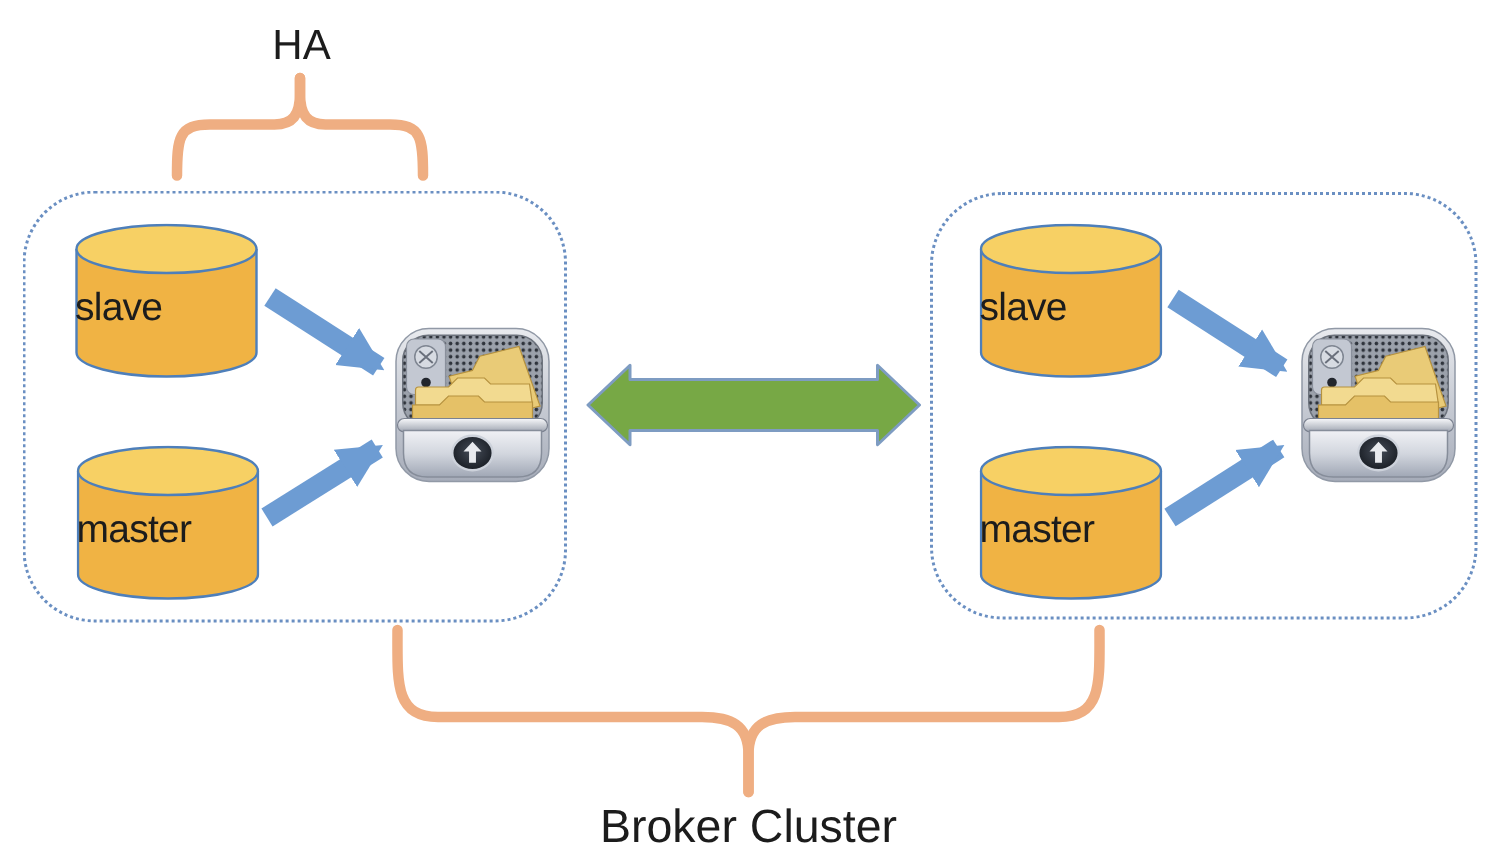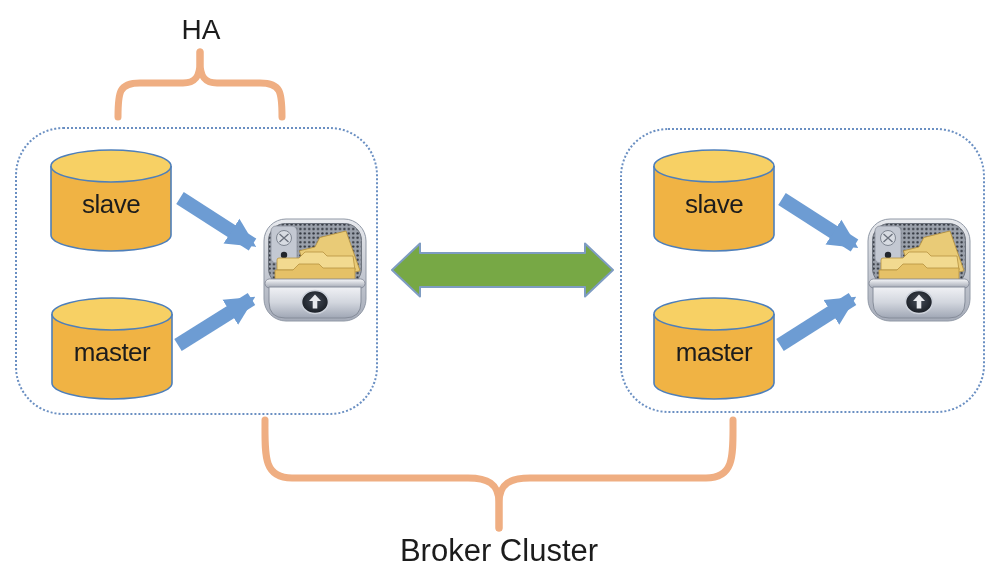--- a/index.html
+++ b/index.html
@@ -9,21 +9,21 @@
   }
   html,body{margin:0;padding:0;}
   body{background:#e8e8e8;font-family:"Liberation Sans","DejaVu Sans",sans-serif;}
   .canvas{position:relative;width:1000px;height:576px;background:var(--background);overflow:hidden;}
   .overlay{position:absolute;left:0;top:0;pointer-events:none;}
   .cluster{position:absolute;border:2px dotted var(--box-border);border-radius:48px;background:transparent;}
   .cluster.left{left:15px;top:127px;width:359px;height:284px;}
   .cluster.right{left:620px;top:128px;width:361px;height:281px;}
   .cyl{position:absolute;width:122px;height:103px;}
   .cyl svg{display:block;}
-  .cyl-label{position:absolute;left:0;right:0;top:40px;text-align:center;
+  .cyl-label{position:absolute;left:0;right:0;top:40px;
     font-size:26px;letter-spacing:-0.5px;color:var(--text);}
   .label{position:absolute;color:var(--text);white-space:nowrap;}
   .label.ha{left:201px;top:14px;transform:translateX(-50%);font-size:28px;}
   .label.bc{left:499px;top:533px;transform:translateX(-50%);font-size:31px;text-align:center;}
   .drawer{position:absolute;}
   .defs-holder{position:absolute;width:0;height:0;overflow:hidden;}
 </style>
 </head>
 <body>
 

